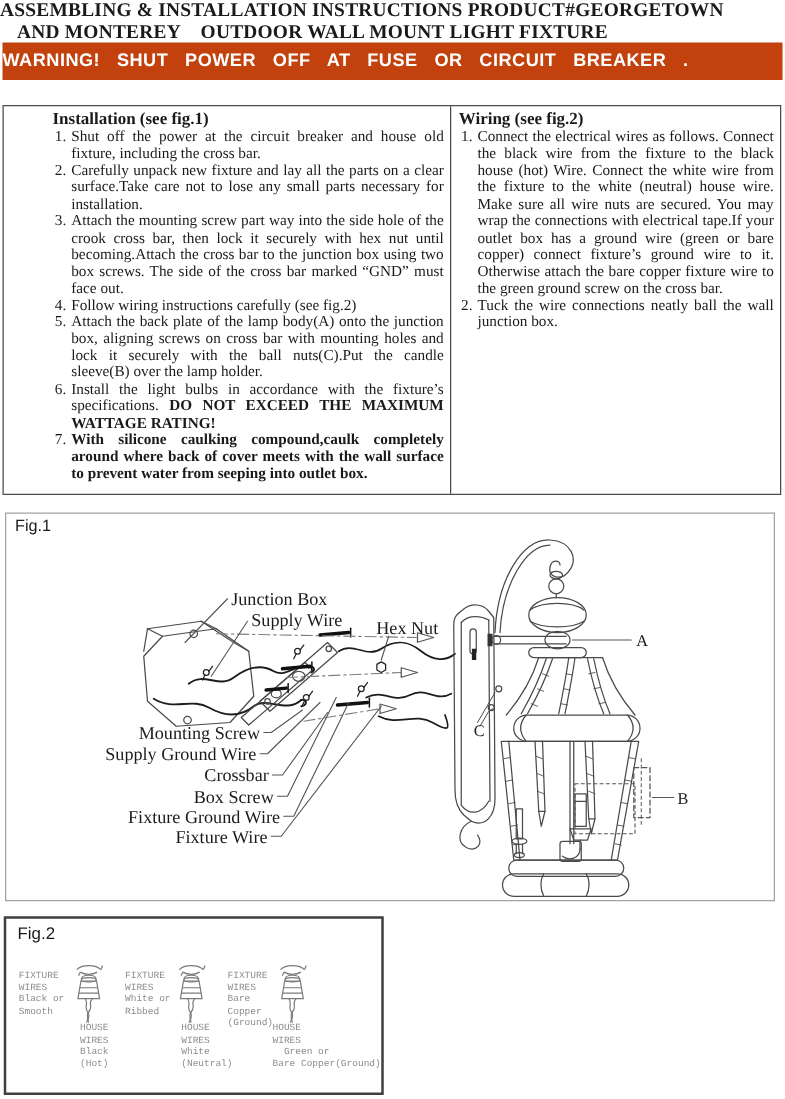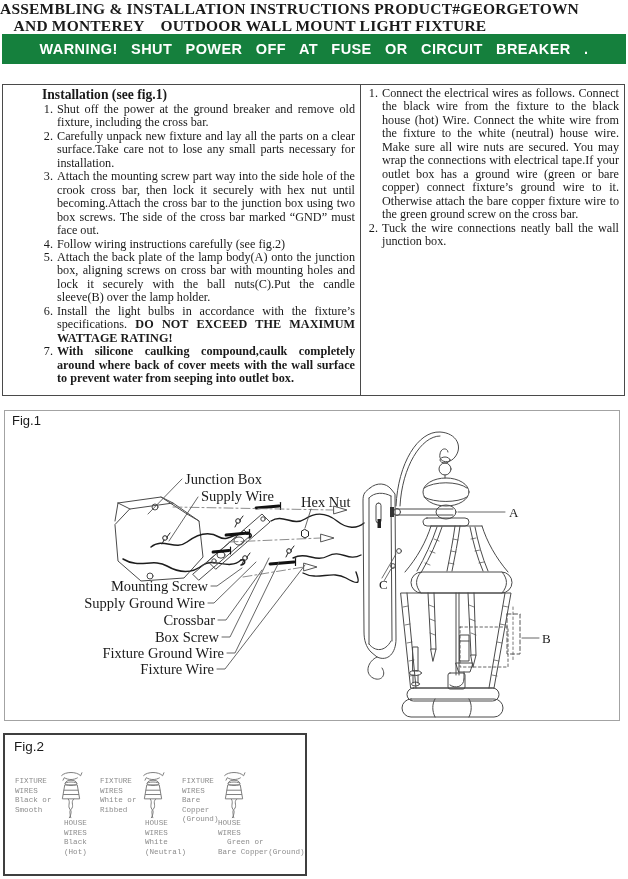--- a/index.html
+++ b/index.html
@@ -2,22 +2,22 @@
 <html><head>
 <meta charset="utf-8">
 <style>
   html,body{margin:0;padding:0;background:#fff;}
   #page{position:relative;width:628px;height:879px;background:#fff;overflow:hidden;
         font-family:"Liberation Serif",serif;color:#1a1a1a;}
   
   #title{position:absolute;top:1px;left:0;width:500px;text-align:center;}
   .title-line{font-weight:bold;font-size:15.5px;line-height:16.5px;letter-spacing:.2px;white-space:pre;}
   
-  #warning-bar{position:absolute;left:2px;top:34px;width:624px;height:30px;background:#15803d;
-    display:flex;align-items:center;justify-content:center;}
+  #warning-bar{position:absolute;left:2px;top:34px;width:624px;height:30px;background:#c2410c;
+    display:flex;align-items:center;}
   #warning-text{color:#fff;font-family:"Liberation Sans",sans-serif;font-weight:bold;
     font-size:14.5px;word-spacing:9px;letter-spacing:.4px;white-space:pre;}
   
   #section-header{position:absolute;left:9px;top:66px;font-weight:bold;font-size:14.5px;letter-spacing:.3px;margin-top:44px;}
   
   #table{position:absolute;left:2px;top:84px;width:623px;height:312px;border:1px solid #4a4a4a;
     display:flex;box-sizing:border-box;background:#fff;}
   .cell{box-sizing:border-box;padding:2px 5px 2px 4px;}
   #cell-install{width:325px;border-right:1px solid #4a4a4a;margin-left:33px;}
   #cell-wiring{flex:1;}
@@ -48,30 +48,31 @@
   <div id="warning-bar">
     <span id="warning-text">WARNING! SHUT POWER OFF AT FUSE OR CIRCUIT BREAKER .</span>
   </div>
 
   <div id="section-header">MOUNTING THE FIXTURE</div>
 
   <div id="table">
     <div class="cell" id="cell-install">
       <h3>Installation (see fig.1)</h3>
       <ol>
-        <li><span>Shut off the power at the ground breaker and remove old fixture, including the cross bar.</span><b></b></li>
+        <li><span>Shut off the power at the circuit breaker and house old fixture, including the cross bar.</span><b></b></li>
         <li><span>Carefully unpack new fixture and lay all the parts on a clear surface.Take care not to lose any small parts necessary for installation.</span><b></b></li>
         <li><span>Attach the mounting screw part way into the side hole of the crook cross bar, then lock it securely with hex nut until becoming.Attach the cross bar to the junction box using two box screws. The side of the cross bar marked “GND” must face out.</span><b></b></li>
         <li><span>Follow wiring instructions carefully (see fig.2)</span><b></b></li>
         <li><span>Attach the back plate of the lamp body(A) onto the junction box, aligning screws on cross bar with mounting holes and lock it securely with the ball nuts(C).Put the candle sleeve(B) over the lamp holder.</span><b></b></li>
         <li><span>Install the light bulbs in accordance with the fixture’s specifications. </span><b>DO NOT EXCEED THE MAXIMUM WATTAGE RATING!</b></li>
         <li><span></span><b>With silicone caulking compound,caulk completely around where back of cover meets with the wall surface to prevent water from seeping into outlet box.</b></li>
       </ol>
     </div>
     <div class="cell" id="cell-wiring">
+      <h3>Wiring (see fig.2)</h3>
       <ol>
         <li><span>Connect the electrical wires as follows. Connect the black wire from the fixture to the black house (hot) Wire. Connect the white wire from the fixture to the white (neutral) house wire. Make sure all wire nuts are secured. You may wrap the connections with electrical tape.If your outlet box has a ground wire (green or bare copper) connect fixture’s ground wire to it. Otherwise attach the bare copper fixture wire to the green ground screw on the cross bar.</span></li>
         <li><span>Tuck the wire connections neatly ball the wall junction box.</span></li>
       </ol>
     </div>
   </div>
 
   <div id="fig1">
     <div id="fig1-label">Fig.1</div>
     <svg id="fig1-svg" width="612" height="307" viewBox="0 0 612 307" fill="none" stroke="#4a4a4a" stroke-width="1" stroke-linecap="round" stroke-linejoin="round">

